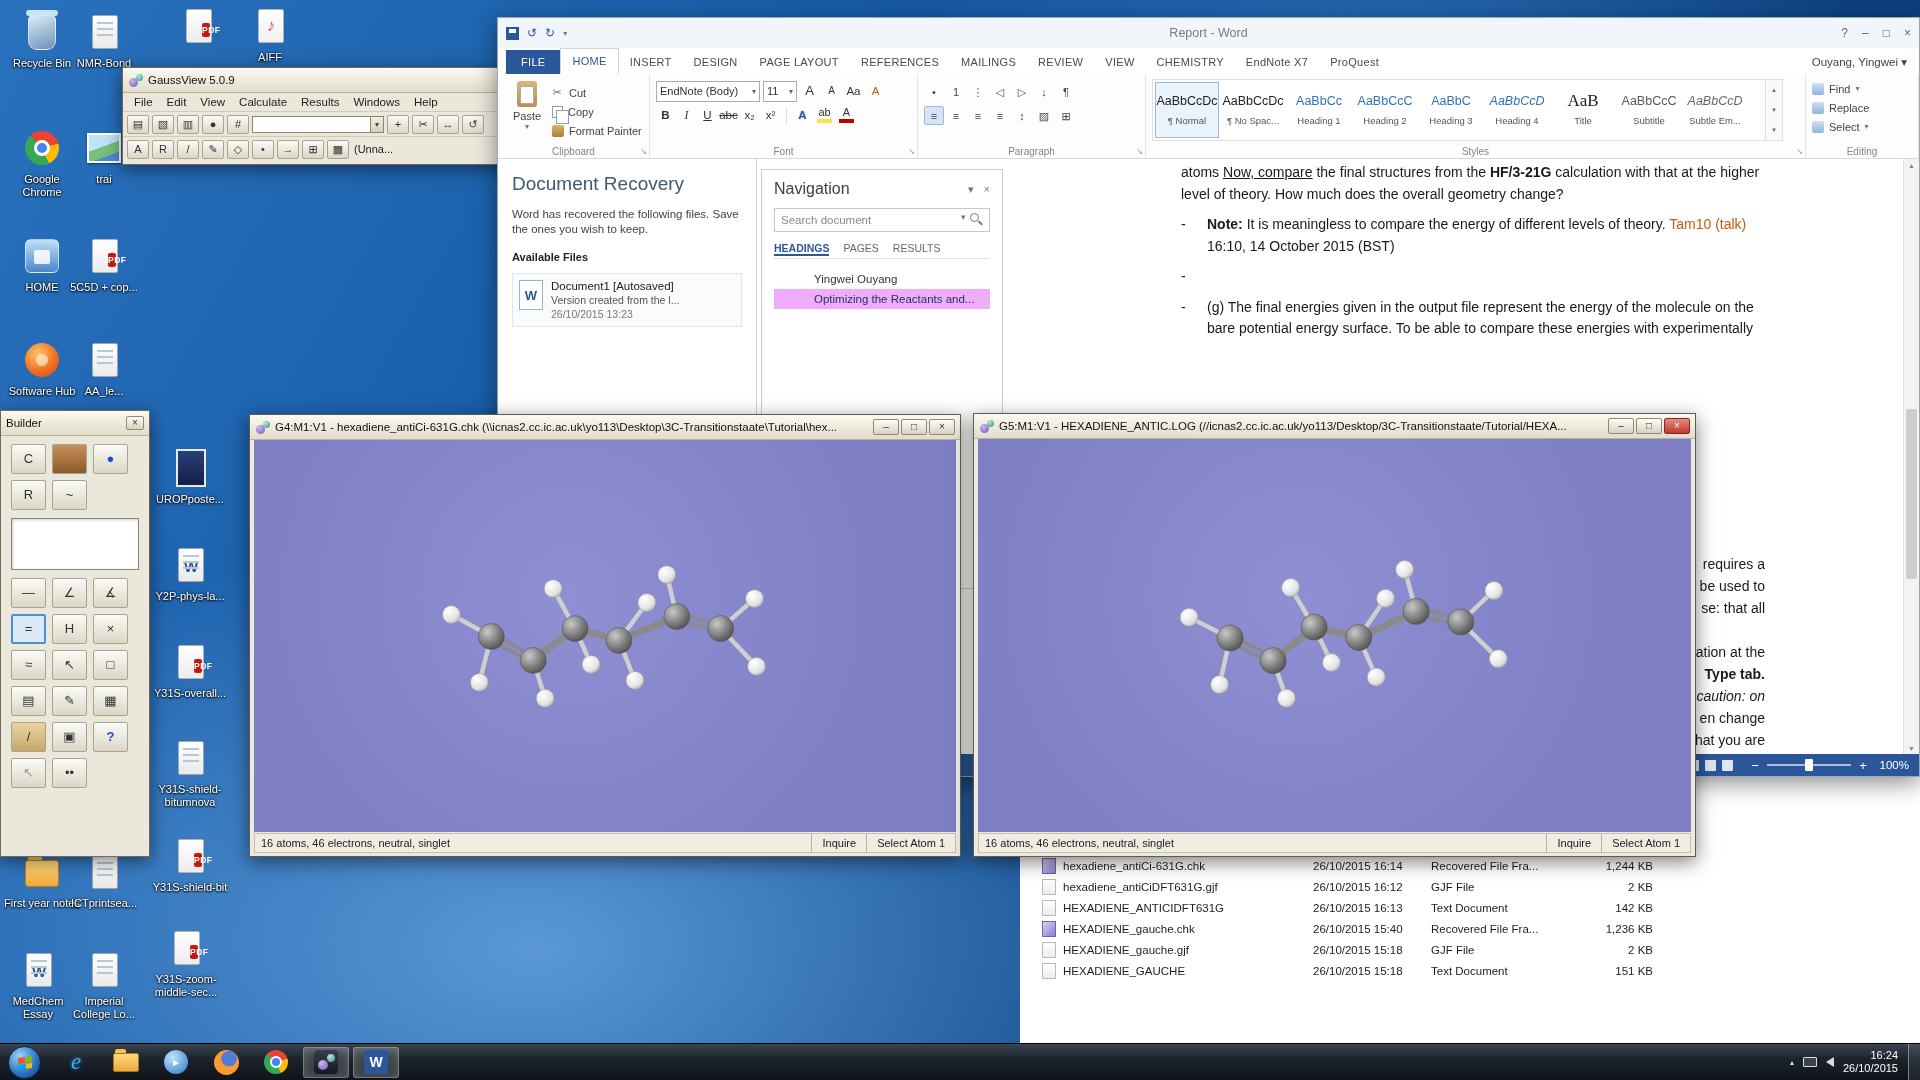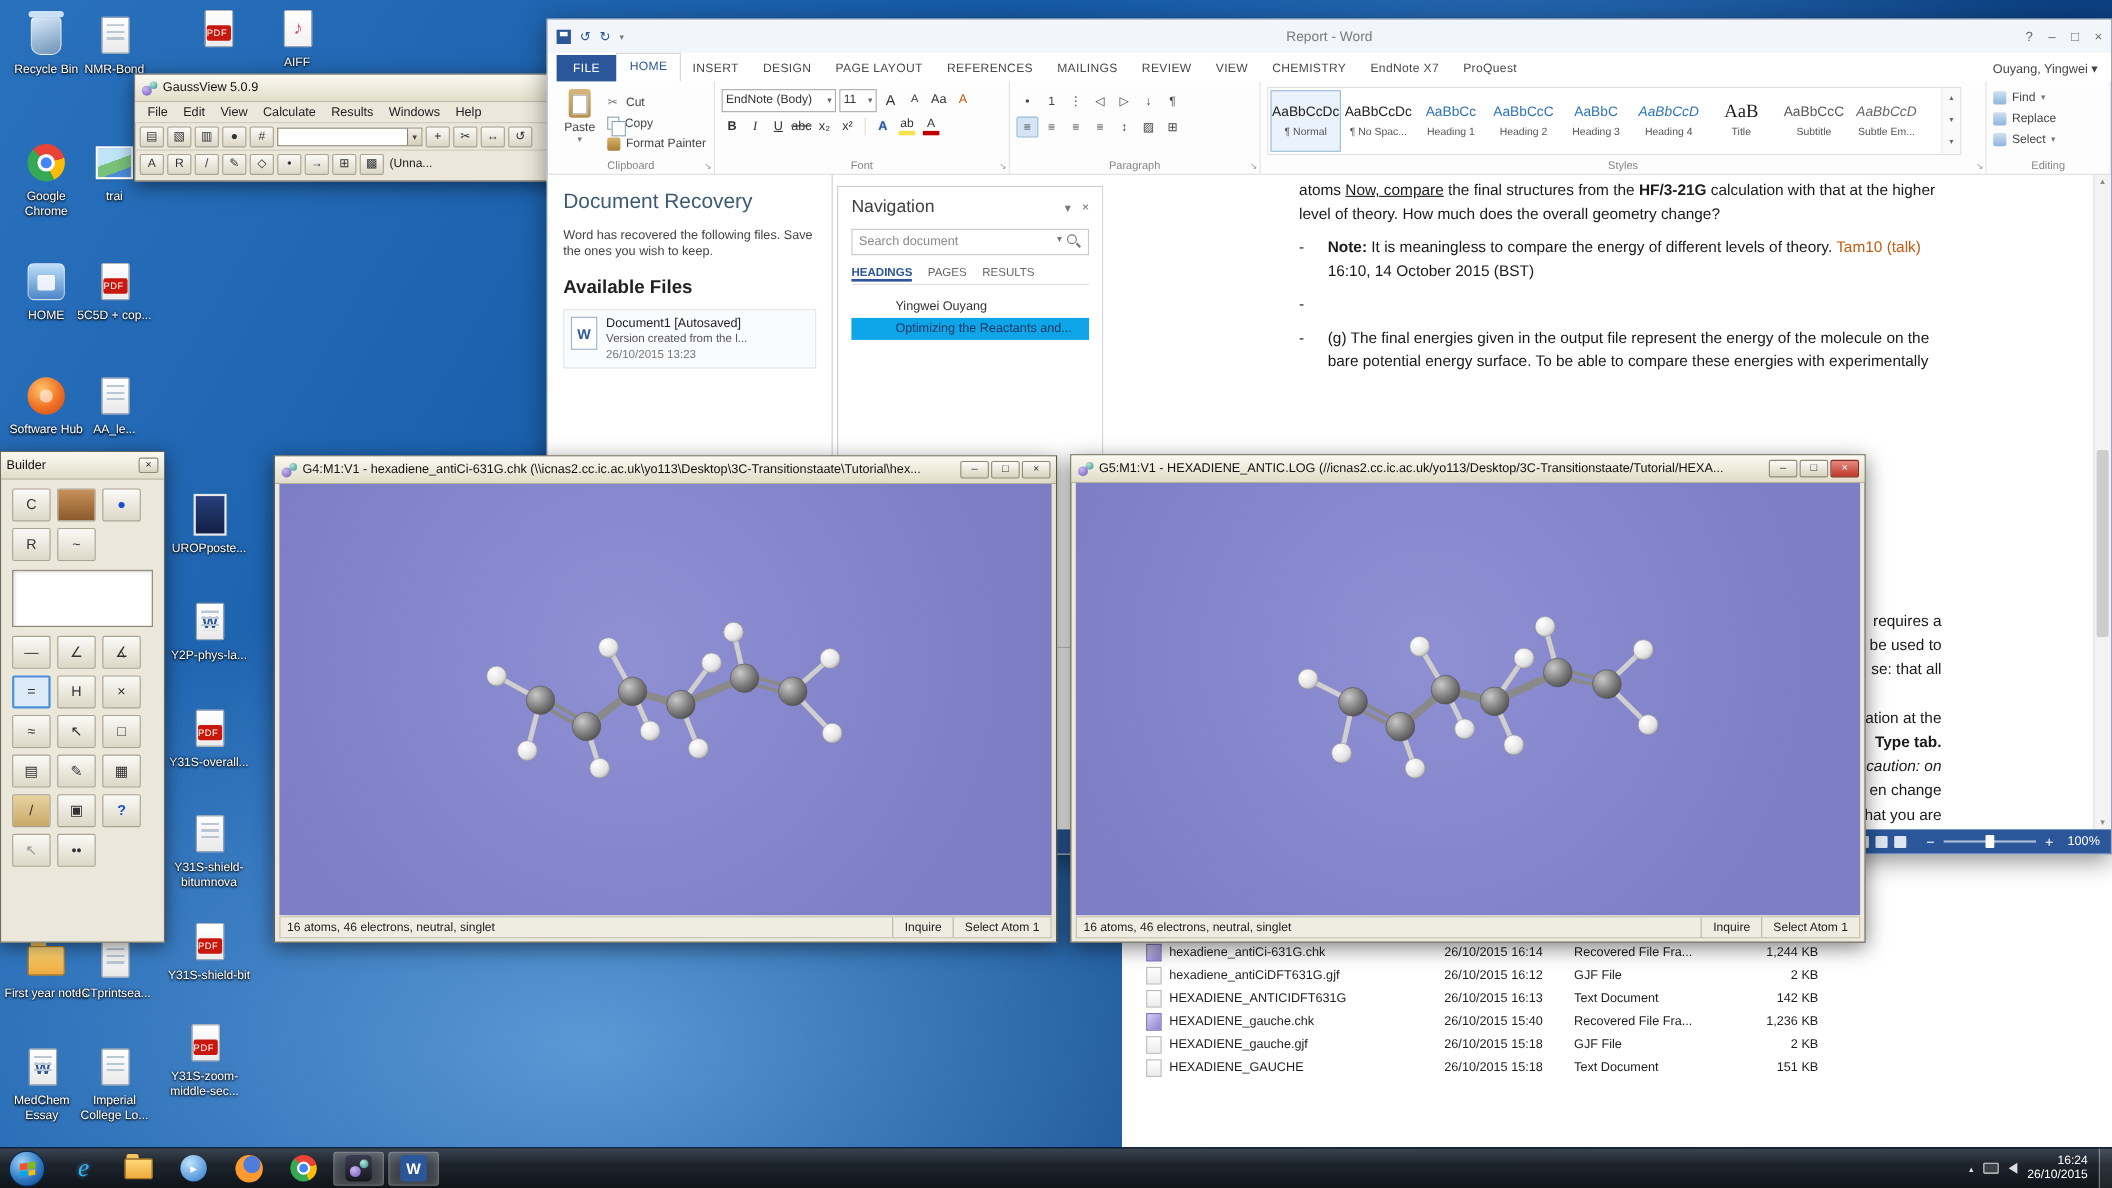--- a/index.html
+++ b/index.html
@@ -12,21 +12,21 @@
 
   
   .dicon{position:absolute;z-index:1;width:76px;text-align:center;cursor:pointer}
   .ic{width:44px;height:42px;margin:0 auto 3px;position:relative}
   .dlbl{font-size:11px;color:#fff;text-shadow:0 1px 2px #000,0 0 3px #000;line-height:13px;max-height:27px;overflow:hidden}
   .ic-bin{position:absolute;left:8px;top:3px;width:28px;height:35px;background:linear-gradient(160deg,rgba(228,242,253,.95),rgba(120,152,182,.85));border-radius:5px 5px 9px 9px;border:1px solid rgba(255,255,255,.6)}
   .ic-bin:before{content:"";position:absolute;left:-3px;top:-6px;right:-3px;height:6px;background:rgba(212,232,249,.95);border-radius:3px}
   .ic-page{position:absolute;left:10px;top:3px;width:26px;height:34px;background:linear-gradient(#fff,#e9e9e9);border:1px solid #9aa7b5;border-radius:2px}
   .ic-page:after{content:"";position:absolute;left:4px;top:6px;right:4px;height:18px;background:repeating-linear-gradient(#b9c6d4 0 2px,transparent 2px 6px)}
   .ic-pdf{position:absolute;left:10px;top:3px;width:26px;height:34px;background:linear-gradient(#fff,#ececec);border:1px solid #b3b3b3;border-radius:2px}
-  .pdfb{position:absolute;left:1px;right:1px;top:13px;background:#C8180D;color:#fff;font-size:8.5px;font-weight:normal;text-align:left;padding:2px 0;border-radius:2px;letter-spacing:.5px}
+  .pdfb{position:absolute;left:15px;right:1px;top:13px;background:#C8180D;color:#fff;font-size:8.5px;font-weight:bold;text-align:left;padding:2px 0;border-radius:2px;letter-spacing:.5px}
   .ic-music{position:absolute;left:10px;top:3px;width:26px;height:34px;background:linear-gradient(#fff,#f1f1f1);border:1px solid #b3b3b3;border-radius:2px}
   .note{position:absolute;left:0;width:100%;text-align:center;top:6px;font-size:17px;color:#e04e6e}
   .ic-chrome{position:absolute;left:5px;top:3px;width:34px;height:34px;border-radius:50%;background:conic-gradient(from -45deg,#EA4335 0 120deg,#FBBC05 0 200deg,#34A853 0 360deg)}
   .ic-chrome:after{content:"";position:absolute;inset:9px;border-radius:50%;background:#4285F4;border:3px solid #fff}
   .ic-img{position:absolute;left:5px;top:5px;width:34px;height:30px;background:linear-gradient(160deg,#bfe3f7 0 45%,#79c078 45% 75%,#4d8bd8 75%);border:2px solid #fff;box-shadow:0 1px 2px rgba(0,0,0,.5)}
   .ic-apphome{position:absolute;left:5px;top:3px;width:34px;height:34px;border-radius:6px;background:linear-gradient(#bfe0f8,#4b86c8);border:1px solid rgba(255,255,255,.55)}
   .ic-apphome:after{content:"";position:absolute;inset:10px 8px 8px;background:rgba(255,255,255,.85);border-radius:2px}
   .ic-hub{position:absolute;left:5px;top:3px;width:34px;height:34px;border-radius:50%;background:radial-gradient(circle at 38% 32%,#ffc36a,#f07023 55%,#c2491a)}
   .ic-hub:after{content:"";position:absolute;inset:11px;border-radius:50%;background:rgba(255,255,255,.55)}
   .ic-urop{position:absolute;left:8px;top:1px;width:30px;height:38px;background:linear-gradient(#27407c,#131f45);border:2px solid #e8e8e8}
@@ -138,41 +138,41 @@
   .starrows{width:17px;display:flex;flex-direction:column;border:1px solid #E0E0E0;border-left:none;background:#FAFAFA}
   .starrows span{flex:1;text-align:center;font-size:7px;color:#666;line-height:20px}
   .rg-edit{flex:1}
   .ed-item{display:flex;align-items:center;gap:5px;height:19px;font-size:11px;color:#444;white-space:nowrap}
   .ed-ic{width:12px;height:12px;background:linear-gradient(#cfe0f2,#8fb4dc);border-radius:2px}
   .ed-ar{font-size:8px;color:#777}
   .w-body{position:relative;height:597px;background:#fff}
   .pane-recovery{position:absolute;left:0;top:0;bottom:0;width:259px;background:#fff;border-right:1px solid #C9CDD4;padding:14px 14px 0}
   .dr-title{font-size:19px;color:#3D5A73;margin-bottom:12px}
   .dr-body{font-size:11.5px;color:#444;line-height:15px;margin-bottom:14px}
-  .dr-avail{font-size:17px;font-weight:bold;color:#222;margin-bottom:10px}
+  .dr-avail{font-size:11px;font-weight:bold;color:#222;margin-bottom:10px}
   .dr-file{display:flex;gap:8px;padding:6px;border:1px solid #E2E6EB;background:#FAFBFC}
   .dr-ic{width:24px;height:30px;background:#fff;border:1px solid #9cb0c8;position:relative;flex:0 0 24px}
   .dr-ic i{position:absolute;left:0;right:0;top:7px;text-align:center;font-style:normal;color:#2B579A;font-weight:bold;font-size:13px}
   .dr-name{font-size:11.5px;color:#222}
   .dr-sub{font-size:10.5px;color:#555;margin-top:2px}
   .dr-date{font-size:10.5px;color:#777;margin-top:2px}
   .pane-nav{position:absolute;left:263px;top:10px;width:242px;height:420px;background:#fff;border:1px solid #C9CDD4;padding:10px 12px}
   .nav-head{display:flex;align-items:center;margin-bottom:10px}
   .nav-title{font-size:16px;color:#404040}
   .nav-hbtns{margin-left:auto;display:flex;gap:10px;color:#777;font-size:11px}
   .nav-search{position:relative;margin-bottom:10px}
   .nav-search input{width:100%;height:24px;border:1px solid #C9C9C9;font-size:11.5px;padding:0 34px 0 6px;color:#333;font-family:"Liberation Sans",sans-serif}
   .nav-search input::placeholder{color:#8a8a8a}
   .mag{position:absolute;right:5px;top:4px;width:24px;display:flex;gap:4px;align-items:center;color:#777;font-size:9px}
   .mag .lens{width:9px;height:9px;border:1.5px solid #777;border-radius:50%;position:relative;display:inline-block}
   .mag .lens:after{content:"";position:absolute;width:5px;height:1.5px;background:#777;transform:rotate(45deg);left:7px;top:8px}
   .nav-tabs{display:flex;gap:14px;border-bottom:1px solid #E0E0E0;padding-bottom:4px;margin-bottom:10px;font-size:10.5px;color:#666}
   .nav-tab.active{color:#2B579A;font-weight:bold;box-shadow:0 2px 0 #2B579A}
   .nav-item{font-size:11.5px;color:#333;padding:4px 4px 4px 40px;white-space:nowrap;overflow:hidden}
-  .nav-item.sel{background:#0ea5e9;color:#1f3864}
+  .nav-item.sel{background:#f0abfc;color:#1f3864}
   .doc-area{position:absolute;left:505px;right:16px;top:0;bottom:0;background:#fff;overflow:hidden}
   .doc-text{position:absolute;left:178px;top:3px;width:588px;font-size:14px;line-height:21.5px;color:#1a1a1a}
   .dp{margin:0 0 9px}
   .useg{text-decoration:underline}
   .lnk{color:#C55A11}
   .dli{display:flex;margin:0 0 9px}
   .dash{width:26px;flex:0 0 26px}
   .dlp{flex:1}
   .frags span{position:absolute;right:138px;white-space:nowrap;font-size:14px;color:#1a1a1a}
   .frags span:nth-of-type(1){top:397px}

